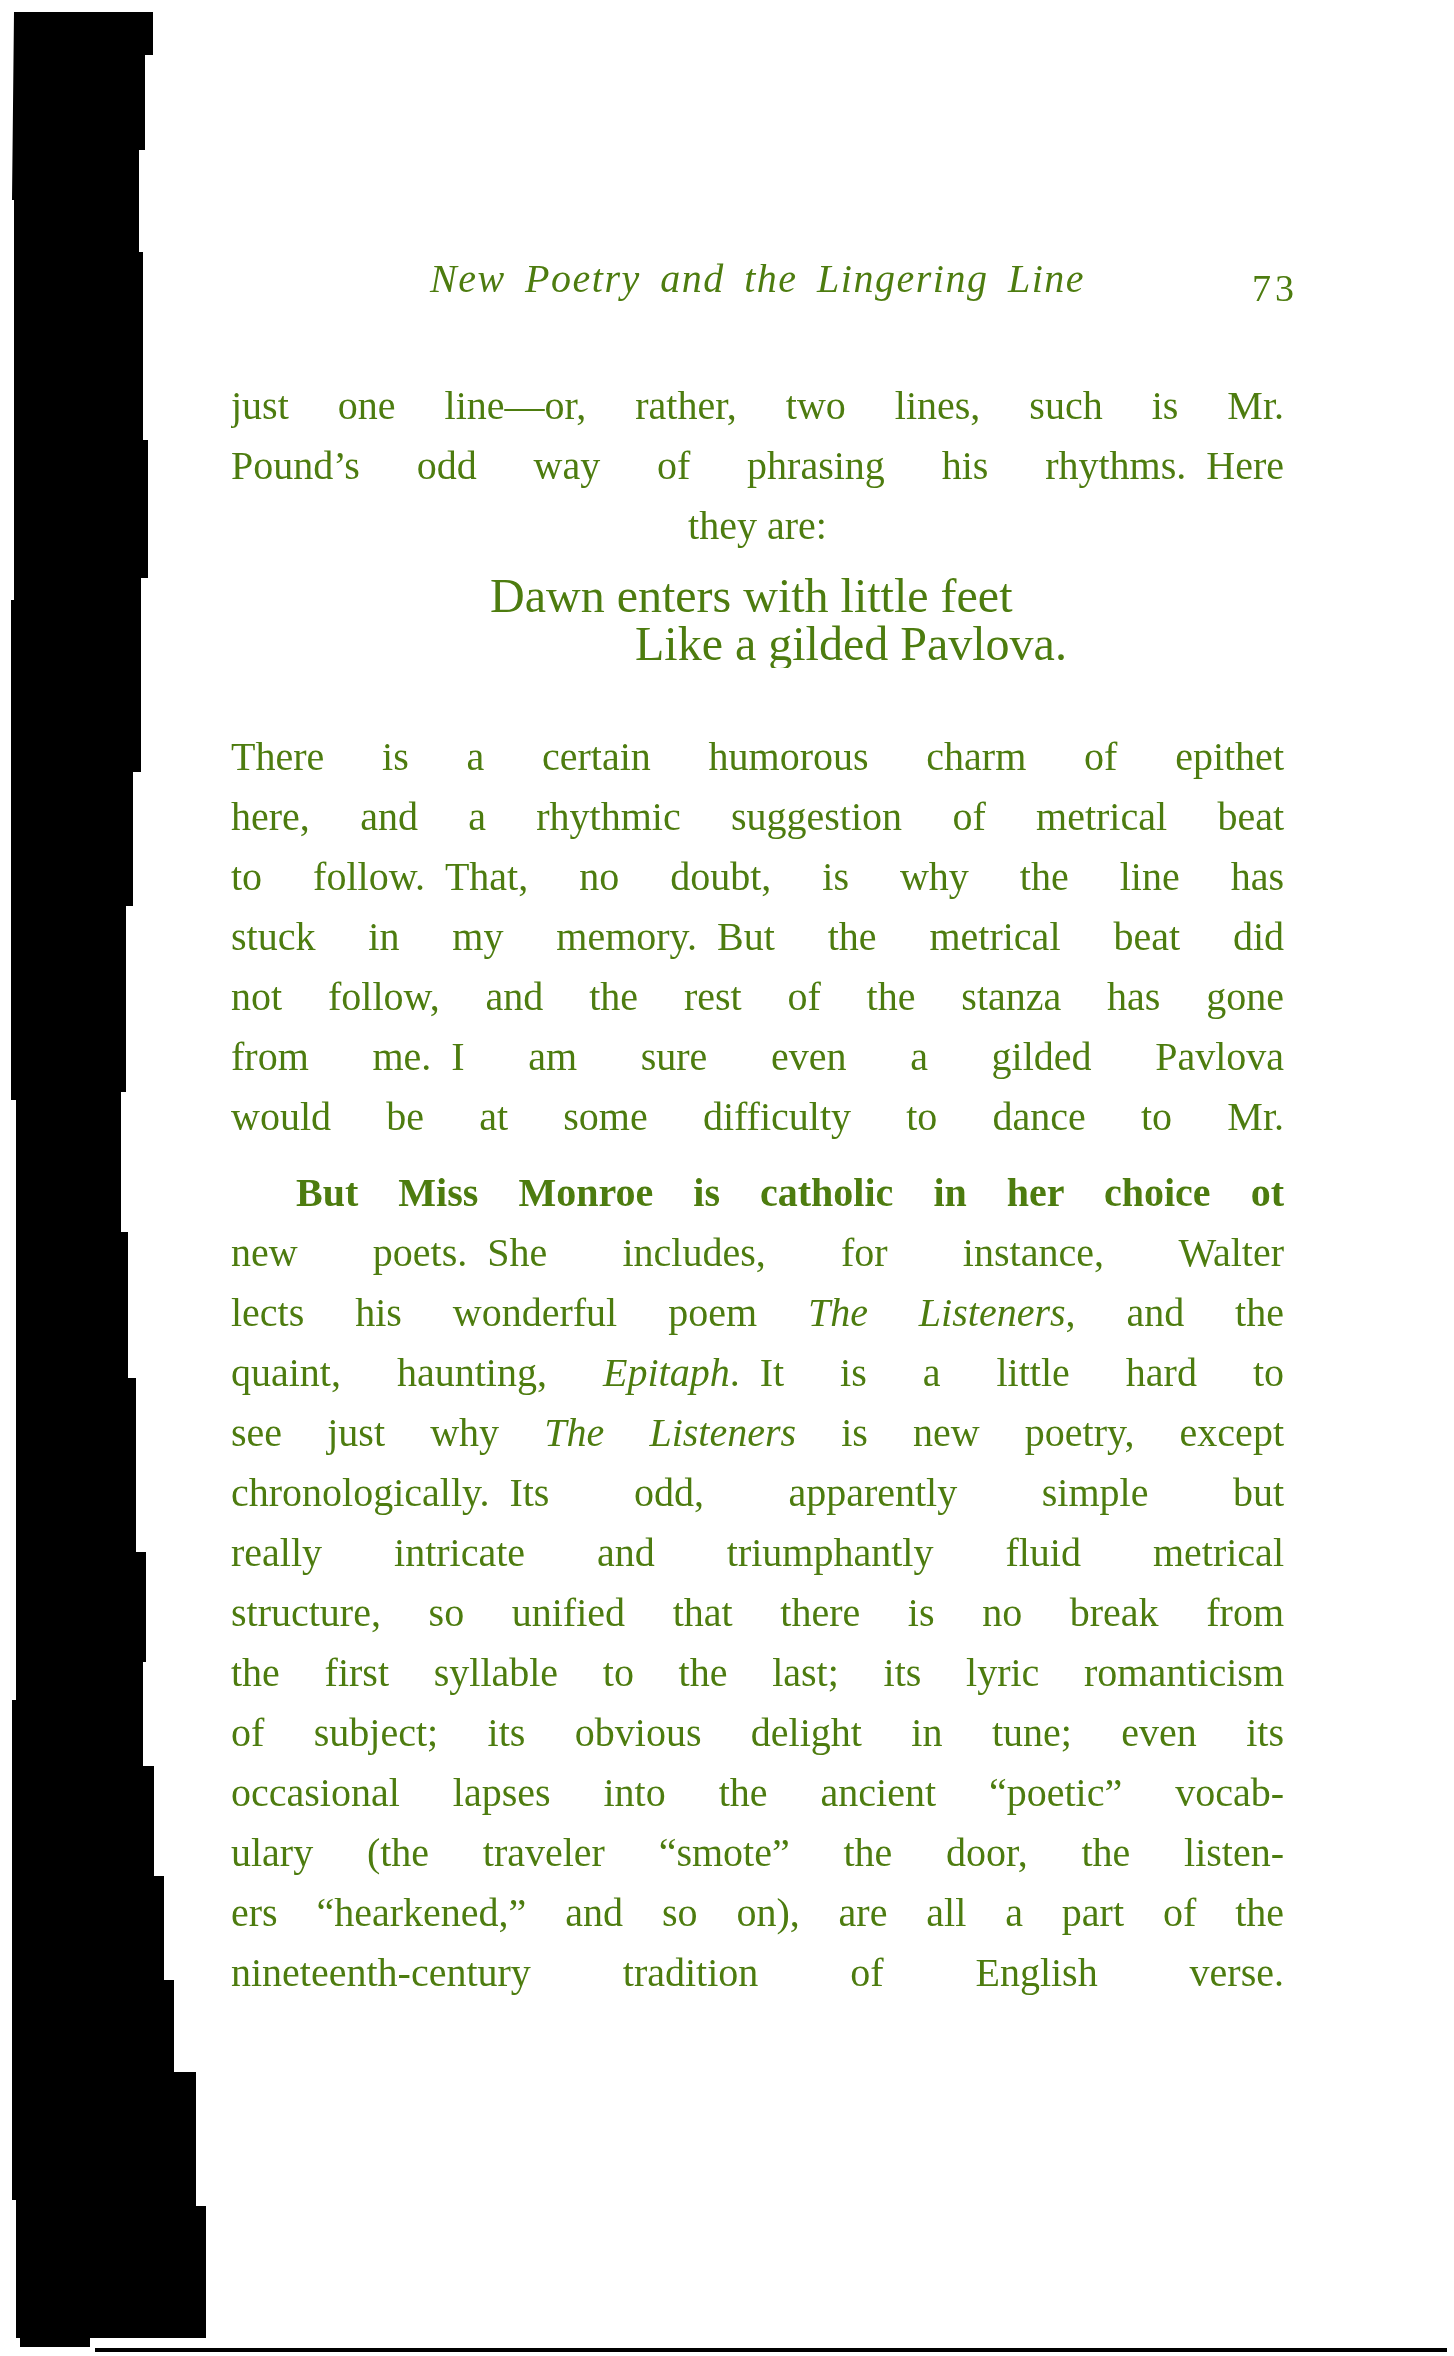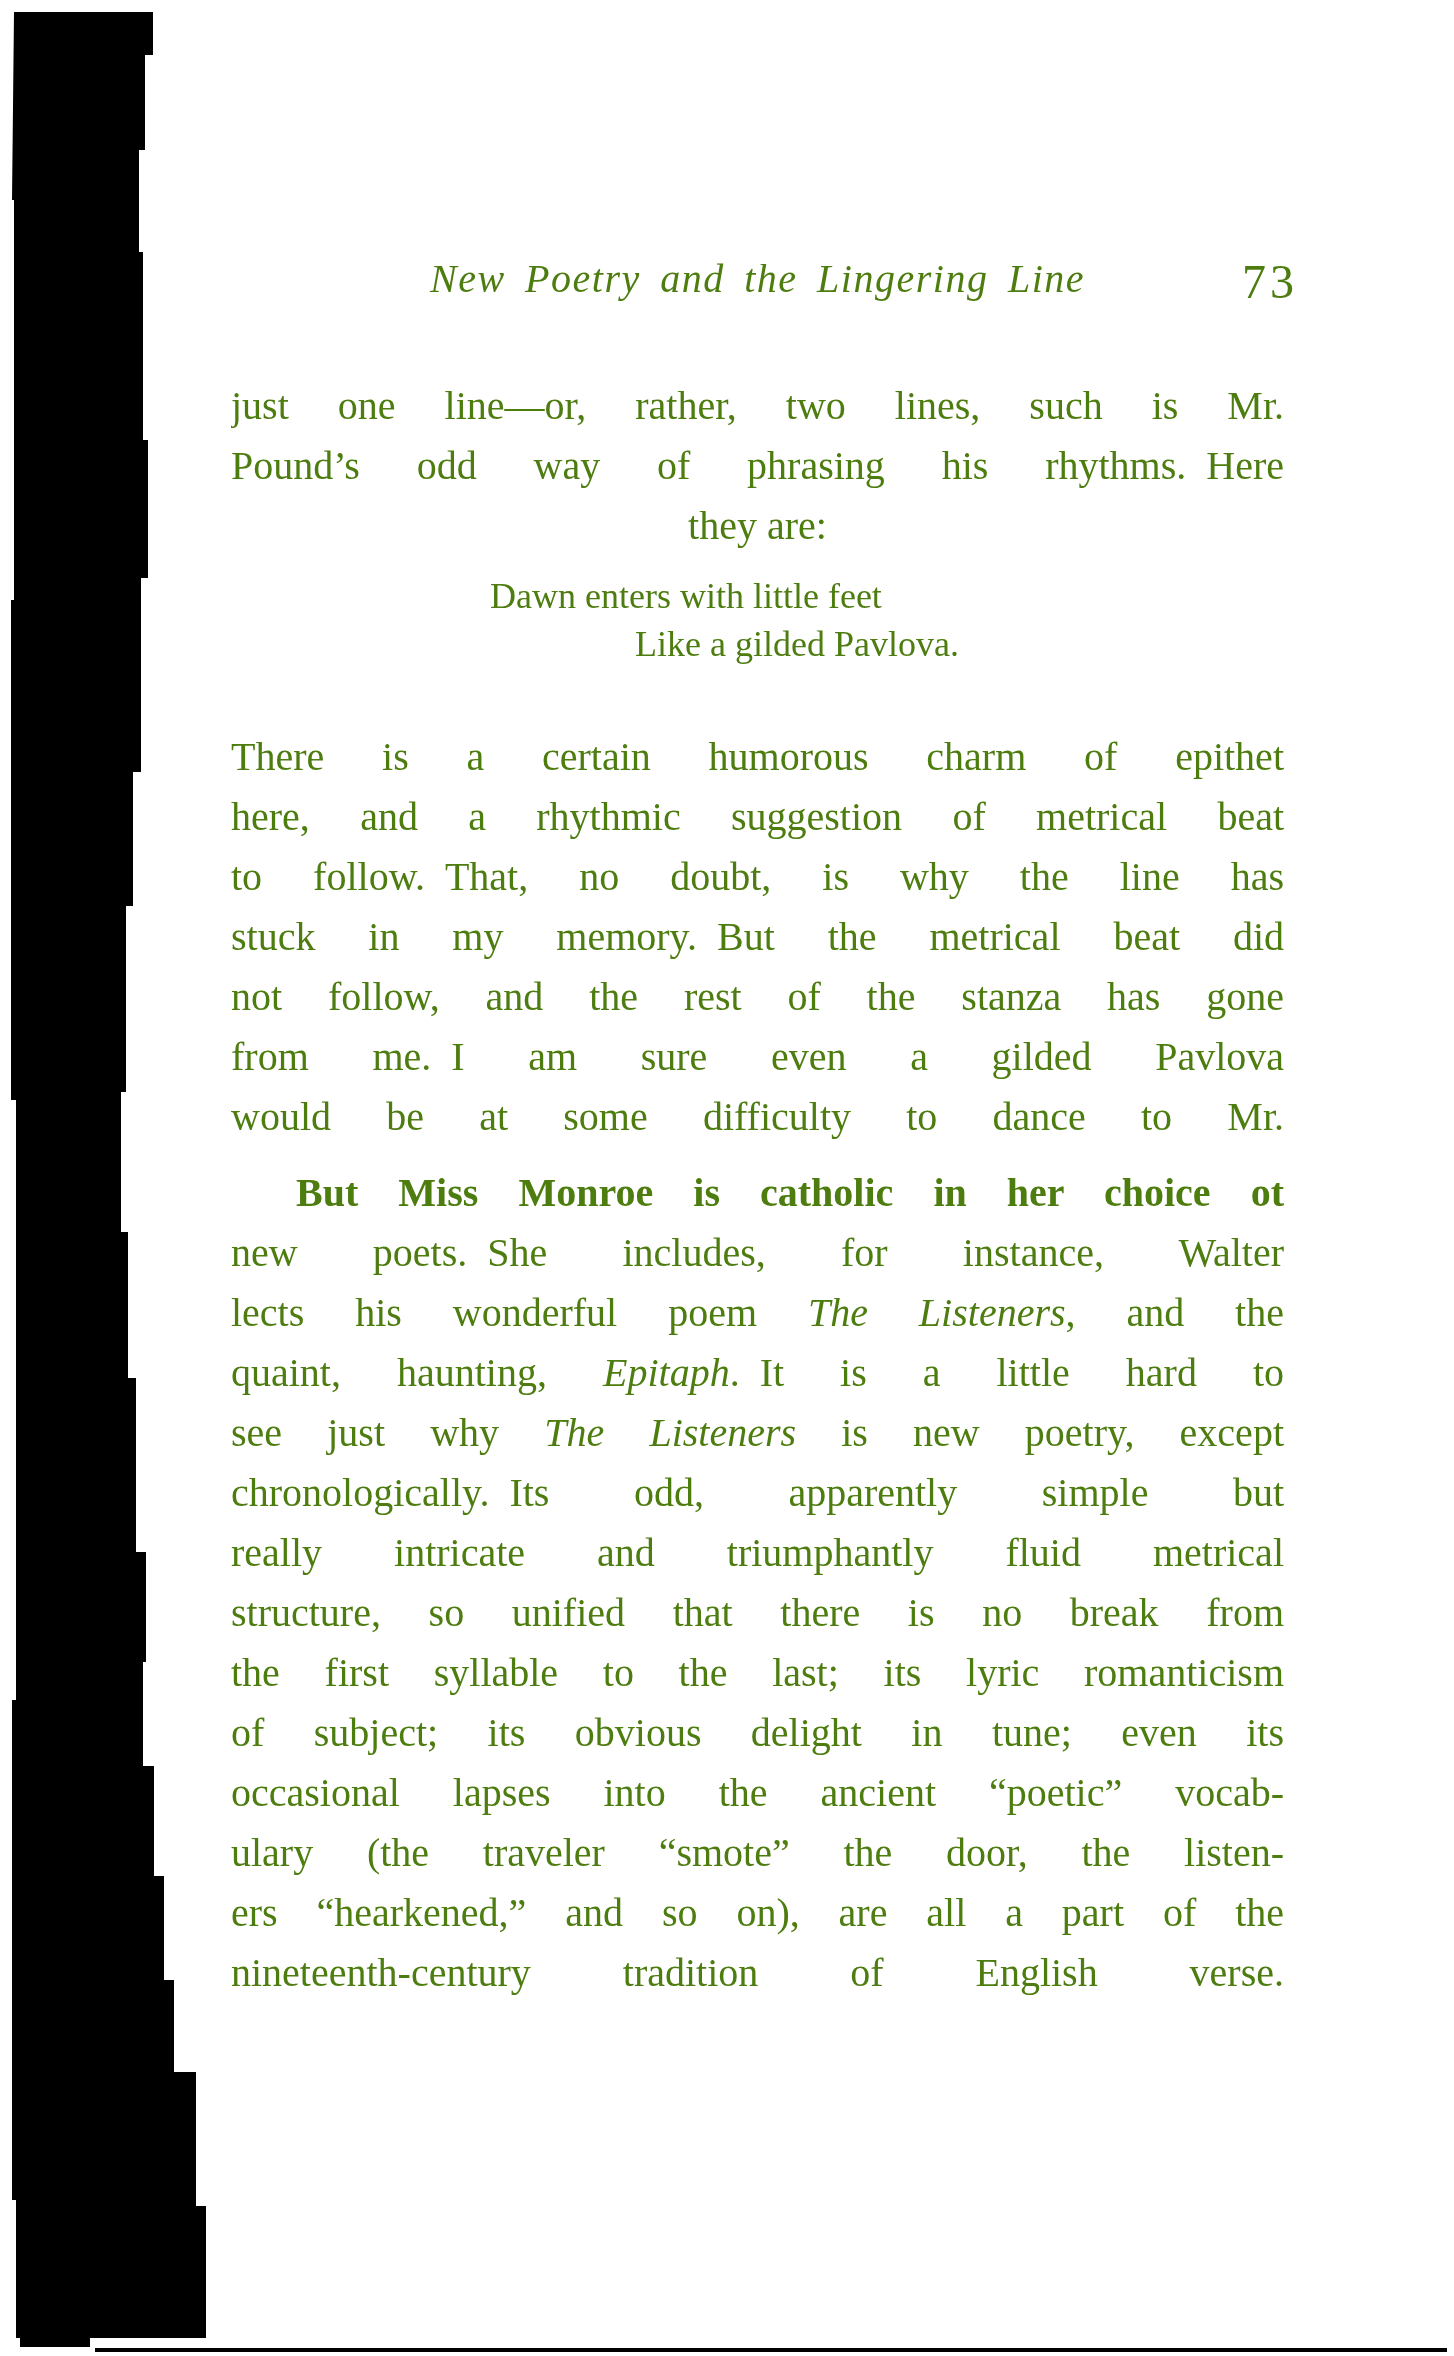--- a/index.html
+++ b/index.html
@@ -24,22 +24,22 @@
     position: absolute;
     left: 215px; top: 248px; width: 1085px; height: 62px;
     font-size: 40px; line-height: 62px;
   }
   .running-head .title {
     display: block; text-align: center;
     font-style: italic;
     letter-spacing: 1.5px; word-spacing: 8px;
   }
   .running-head .folio {
-    position: absolute; right: 2px; top: 3px;
-    font-style: normal; font-size: 48px;
+    position: absolute; right: 2px; top: 9px;
+    font-style: normal; font-size: 38px;
     letter-spacing: 4px;
   }
   .text-flow {
     position: absolute;
     left: 215px; top: 360px; width: 1085px;
     font-size: 40px;
   }
   .paragraph { margin: 16px; }
   .line {
     height: 60px; line-height: 60px;
@@ -51,21 +51,21 @@
   .line.just::after {
     content: "";
     display: inline-block;
     width: 100%; height: 0;
   }
   .line.indent { text-indent: 65px; font-weight: bold; }
   .em-italic { font-style: italic; }
   .rom { font-style: normal; }
   .verse {
     margin: 0 0 59px 0;
-    font-size: 36px;
+    font-size: 48px;
   }
   .verse-line { height: 48px; line-height: 48px; overflow: hidden; }
   .verse-line-1 { margin-left: 275px; }
   .verse-line-2 { margin-left: 420px; }
 </style>
 </head>
 <body>
 
 <div class="page">
 

